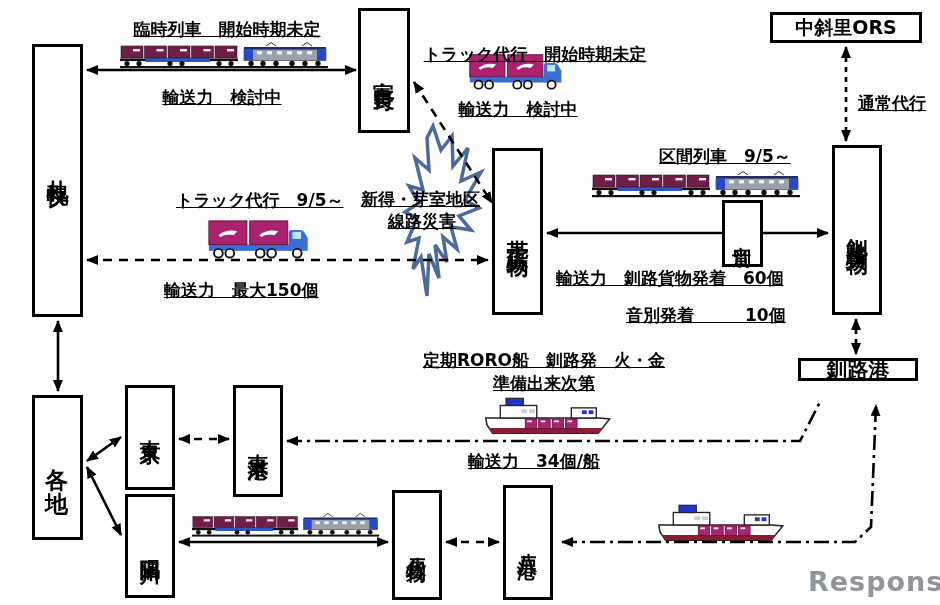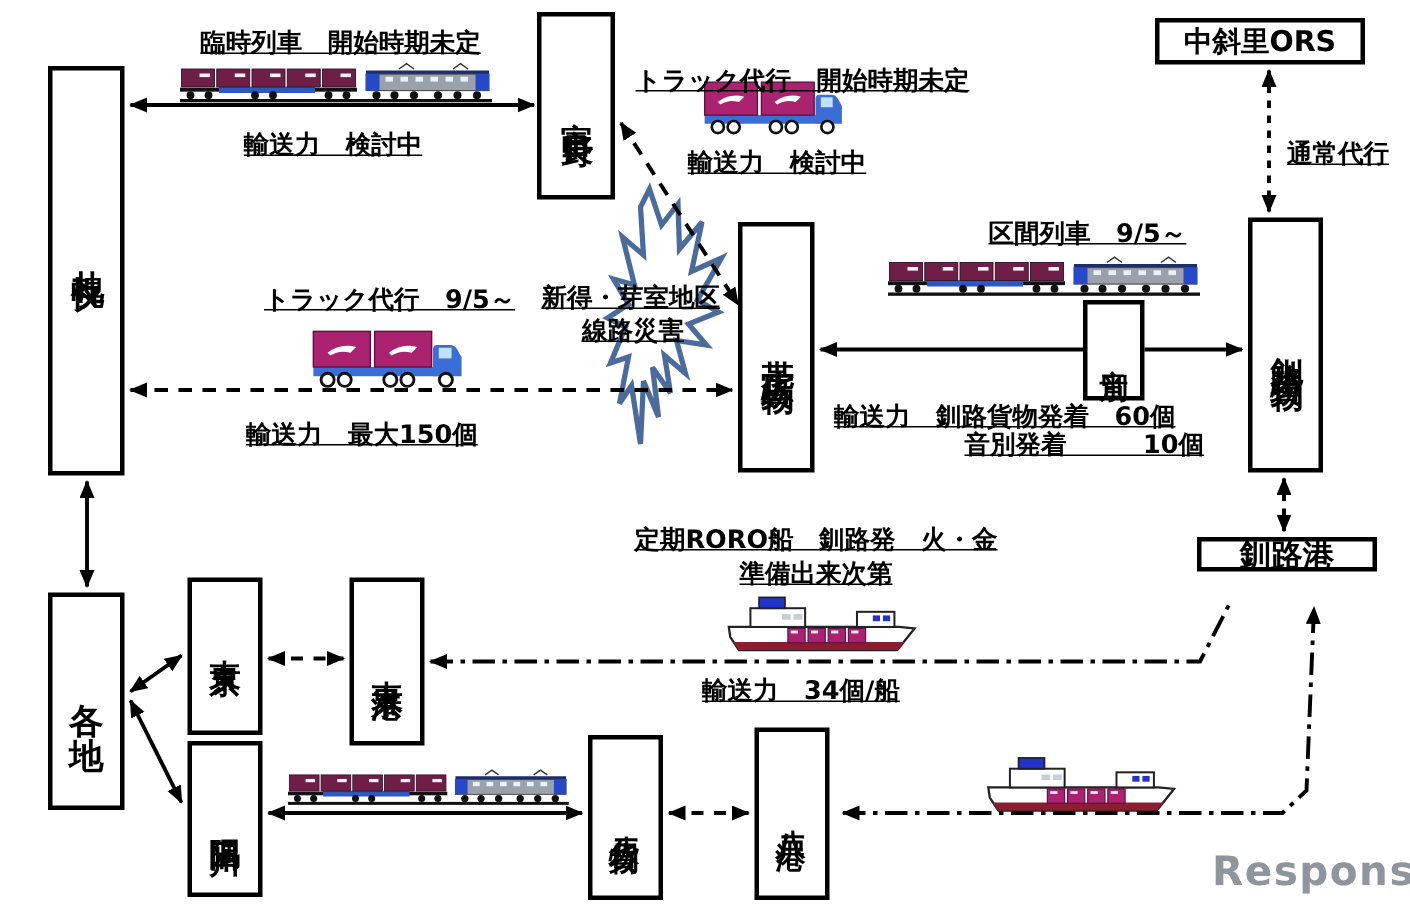--- a/index.html
+++ b/index.html
@@ -174,21 +174,21 @@
     </g>
     <g>
       <use href="#sym-ship" x="0" y="0" width="135" height="50" transform="translate(656,500) scale(0.96)"></use>
     </g>
   </svg>
 
   <div class="node vtext" style="left:32px;top:44px;width:51px;height:273px;font-size:22px;letter-spacing:4px;">札幌タ</div>
 
   <div class="node vtext" style="left:358px;top:8px;width:52px;height:125px;font-size:22px;letter-spacing:5px;">富良野</div>
 
-  <div class="node" style="left:770px;top:12px;width:140px;height:31px;font-size:19px;">中斜里ORS</div>
+  <div class="node" style="left:770px;top:12px;width:152px;height:31px;font-size:19px;">中斜里ORS</div>
 
   <div class="node vtext" style="left:492px;top:148px;width:51px;height:167px;font-size:22px;letter-spacing:5px;">帯広貨物</div>
 
   <div class="node vtext" style="left:722px;top:200px;width:41px;height:67px;font-size:19px;letter-spacing:3px;">音別</div>
 
   <div class="node vtext" style="left:832px;top:145px;width:50px;height:170px;font-size:22px;letter-spacing:5px;">釧路貨物</div>
 
   <div class="node" style="left:798px;top:358px;width:120px;height:23px;font-size:21px;">釧路港</div>
 
   <div class="node vtext" style="left:32px;top:395px;width:51px;height:145px;font-size:23px;letter-spacing:22px;padding-top:10px;">各地</div>
@@ -206,21 +206,21 @@
   <div class="lbl center" style="left:118px;top:19px;width:218px;">臨時列車　開始時期未定</div>
   <div class="lbl center" style="left:148px;top:87px;width:148px;">輸送力　検討中</div>
 
   <div class="lbl center" style="left:420px;top:16px;width:230px;margin-top:28px;">トラック代行　開始時期未定</div>
   <div class="lbl center" style="left:448px;top:99px;width:140px;">輸送力　検討中</div>
 
   <div class="lbl" style="left:858px;top:93px;">通常代行</div>
 
   <div class="lbl" style="left:625px;top:146px;margin-left:34px;">区間列車　9/5～</div>
   <div class="lbl" style="left:556px;top:268px;">輸送力　釧路貨物発着　60個</div>
-  <div class="lbl" style="left:626px;top:287px;margin-left:17px;">音別発着　　　10個</div>
+  <div class="lbl" style="left:626px;top:305px;">音別発着　　　10個</div>
 
   <div class="lbl" style="left:176px;top:190px;">トラック代行　9/5～</div>
   <div class="lbl" style="left:164px;top:280px;">輸送力　最大150個</div>
 
   <div class="lbl" style="left:361px;top:189px;">新得・芽室地区</div>
   <div class="lbl" style="left:388px;top:211px;">線路災害</div>
 
   <div class="lbl center" style="left:418px;top:373px;width:252px;">準備出来次第</div>
   <div class="lbl center" style="left:418px;top:350px;width:252px;">定期RORO船　釧路発　火・金</div>
   <div class="lbl" style="left:468px;top:451px;">輸送力　34個/船</div>

